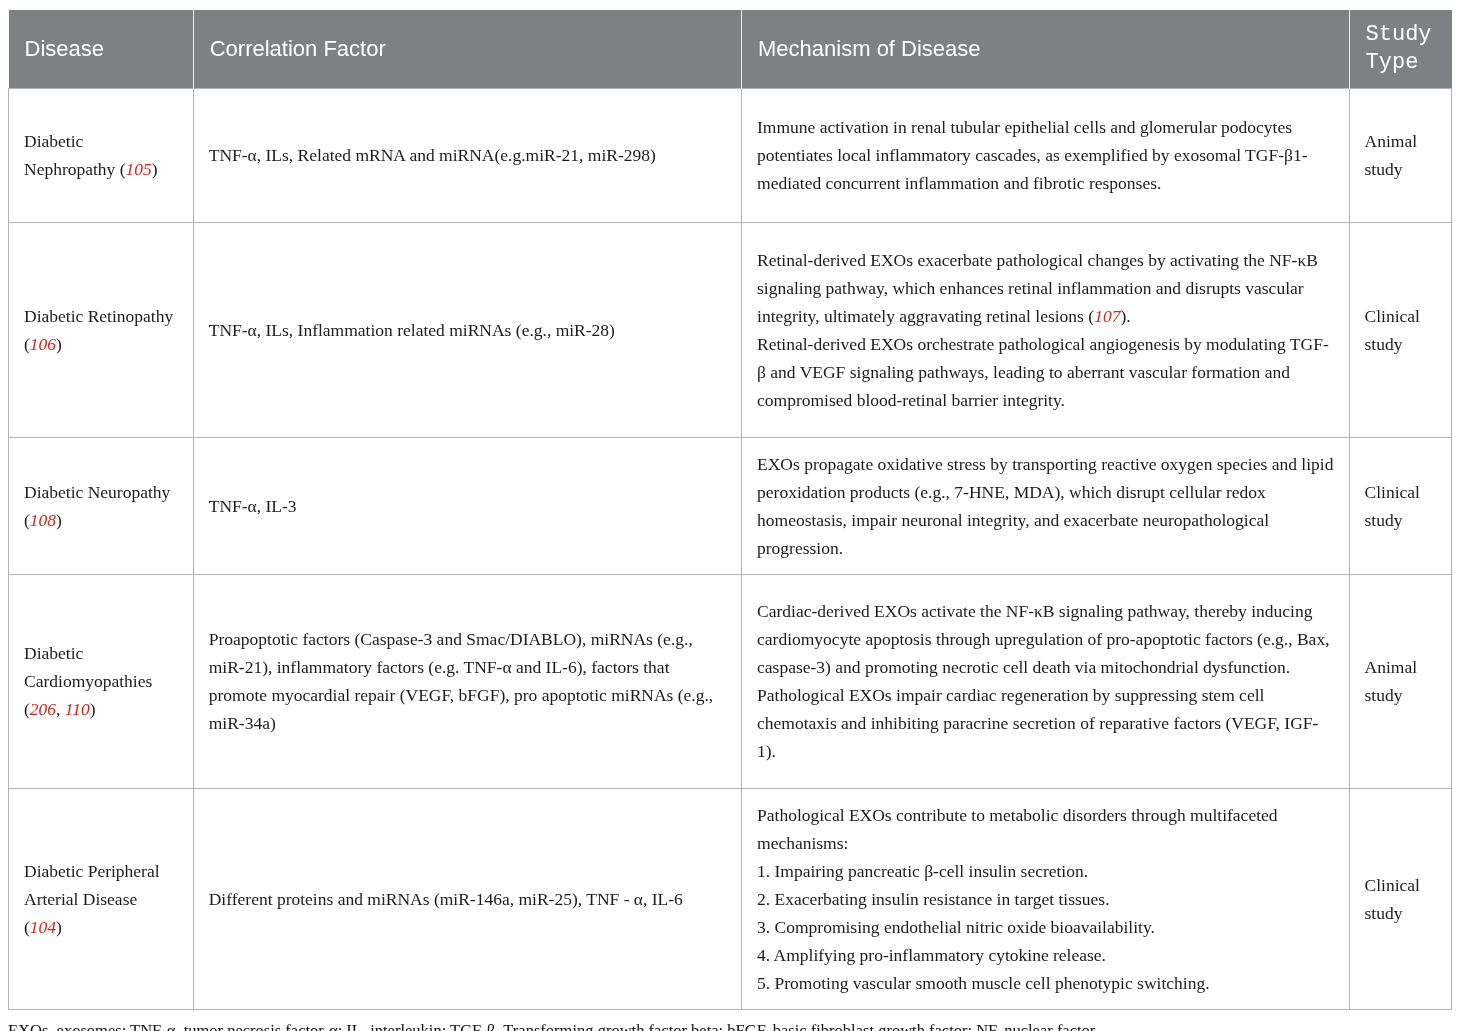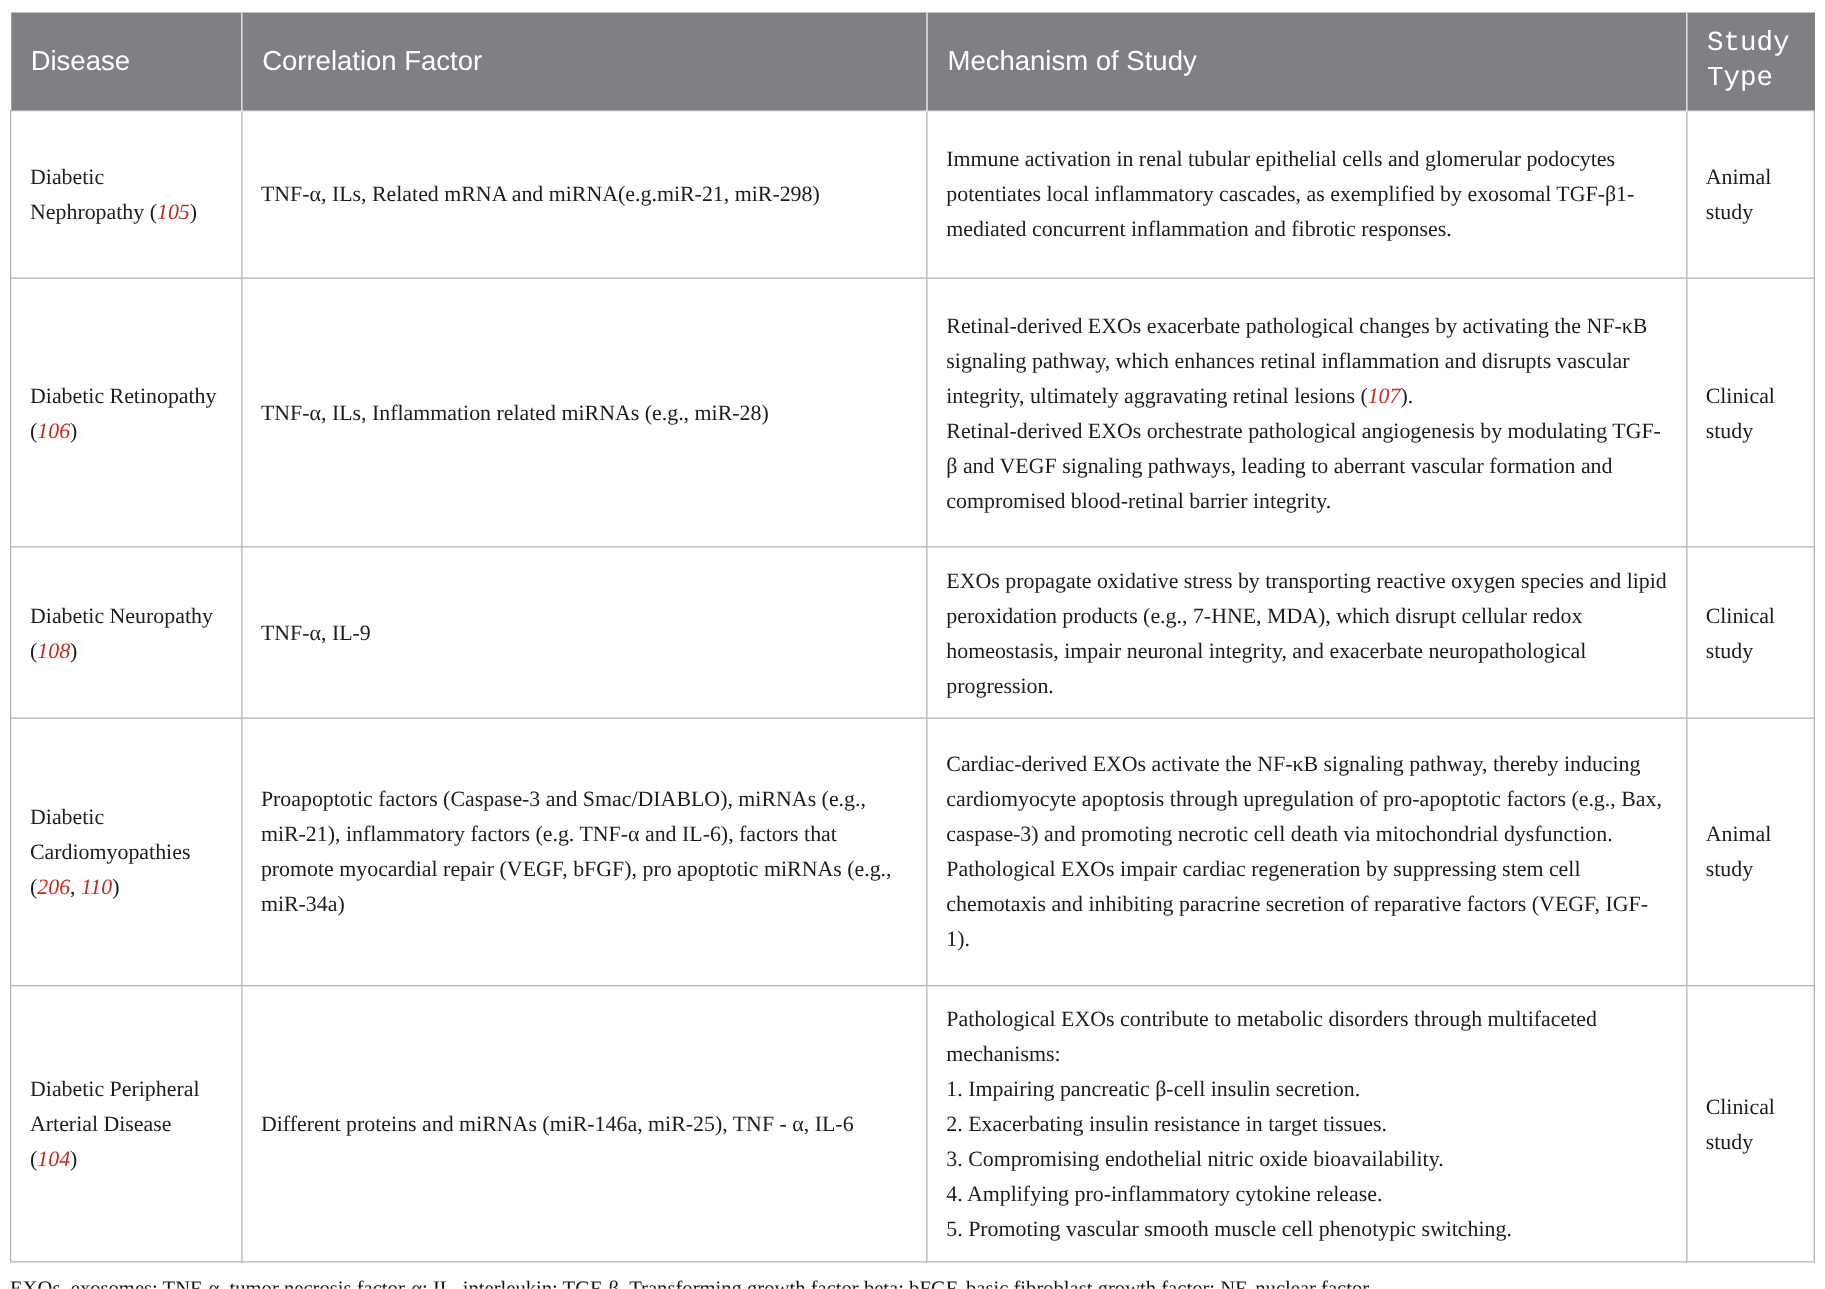--- a/index.html
+++ b/index.html
@@ -73,21 +73,21 @@
     <colgroup>
       <col style="width:12.8%">
       <col style="width:38.0%">
       <col style="width:42.1%">
       <col style="width:7.1%">
     </colgroup>
     <thead>
       <tr>
         <th>Disease</th>
         <th>Correlation Factor</th>
-        <th>Mechanism of Study</th>
+        <th>Mechanism of Disease</th>
         <th>Study Type</th>
       </tr>
     </thead>
     <tbody>
   <tr>
     <td class="cell">
             <div class="para"><span>Diabetic Nephropathy (</span><span class="ref">105</span><span>)</span></div>
           </td>
     <td class="cell">
             <div class="para"><span>TNF-α, ILs, Related mRNA and miRNA(e.g.miR-21, miR-298)</span></div>
@@ -110,21 +110,21 @@
             <div class="para"><span>Retinal-derived EXOs orchestrate pathological angiogenesis by modulating TGF-β and VEGF signaling pathways, leading to aberrant vascular formation and compromised blood-retinal barrier integrity.</span></div>
           </td>
     <td class="cell"><span>Clinical study</span></td>
   </tr>
 
   <tr>
     <td class="cell">
             <div class="para"><span>Diabetic Neuropathy (</span><span class="ref">108</span><span>)</span></div>
           </td>
     <td class="cell">
-            <div class="para"><span>TNF-α, IL-9</span></div>
+            <div class="para"><span>TNF-α, IL-3</span></div>
           </td>
     <td class="cell">
             <div class="para"><span>EXOs propagate oxidative stress by transporting reactive oxygen species and lipid peroxidation products (e.g., 7-HNE, MDA), which disrupt cellular redox homeostasis, impair neuronal integrity, and exacerbate neuropathological progression.</span></div>
           </td>
     <td class="cell"><span>Clinical study</span></td>
   </tr>
 
   <tr>
     <td class="cell">
             <div class="para"><span>Diabetic Cardiomyopathies (</span><span class="ref">206</span><span>, </span><span class="ref">110</span><span>)</span></div>

